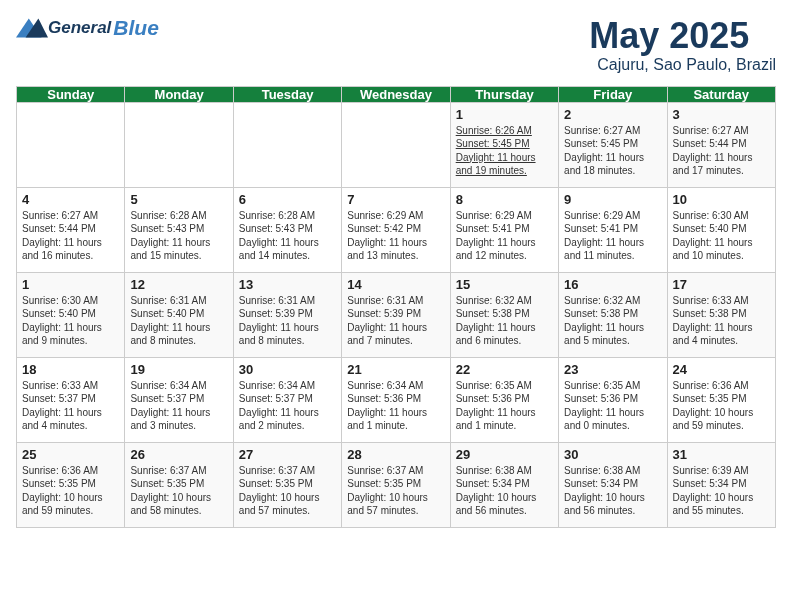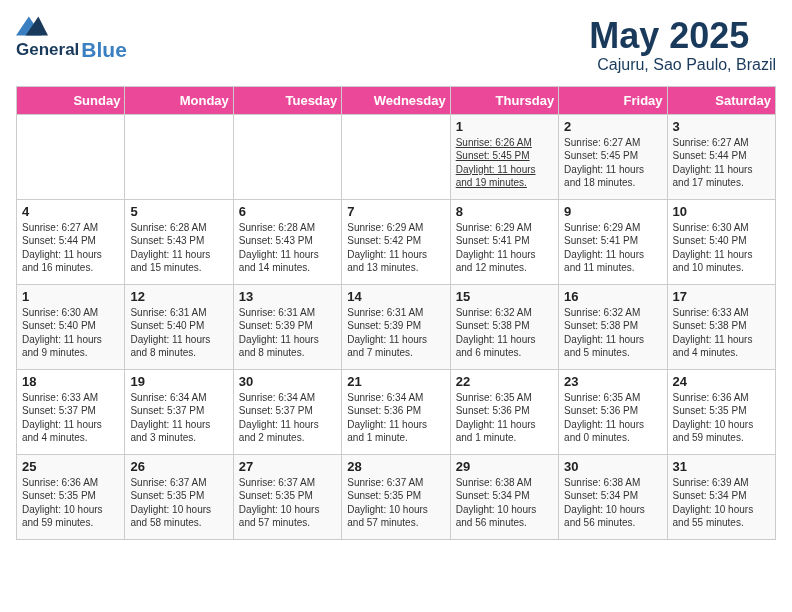--- a/index.html
+++ b/index.html
@@ -11,22 +11,22 @@
       padding: 16px;
     }
     .header {
       display: flex;
       justify-content: space-between;
       align-items: flex-start;
       margin-bottom: 12px;
     }
     .logo {
       display: flex;
-      flex-direction: column;
-      align-items: flex-start;
+      align-items: flex-end;
+      font-style: italic;
     }
     .logo-icon {
       width: 32px;
       height: 20px;
       margin-bottom: 2px;
     }
     .logo-row {
       display: flex;
       align-items: center;
       gap: 2px;
@@ -43,27 +43,27 @@
     .calendar-subtitle {
       font-size: 16px;
       color: #1a3a5c;
       margin-left: 8px;
     }
     table {
       width: 100%;
       border-collapse: collapse;
     }
     thead tr th {
-      background-color: #ec4899;
+      background-color: #15803d;
       color: #fff;
       font-size: 13px;
       font-weight: bold;
-      padding: 6px 4px;
+      padding: 0 4px;
       border: 1px solid #ccc;
-      text-align: right;
+      text-align: center;
     }
     tbody tr td {
       vertical-align: top;
       border: 1px solid #ccc;
       padding: 4px 5px;
       font-size: 10.5px;
       color: #222;
       background: #fff;
       min-height: 80px;
       height: 85px;

